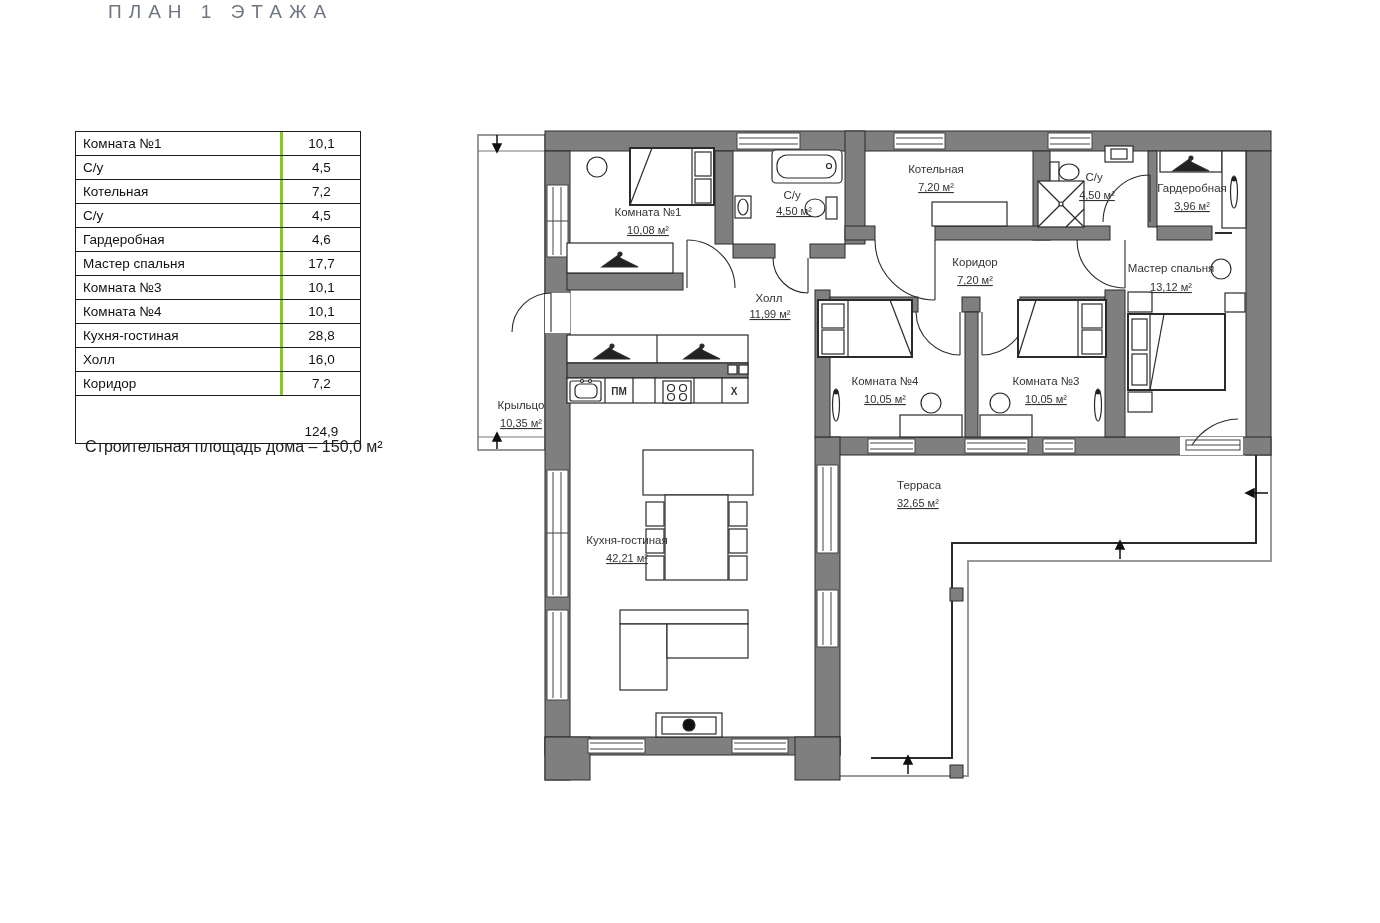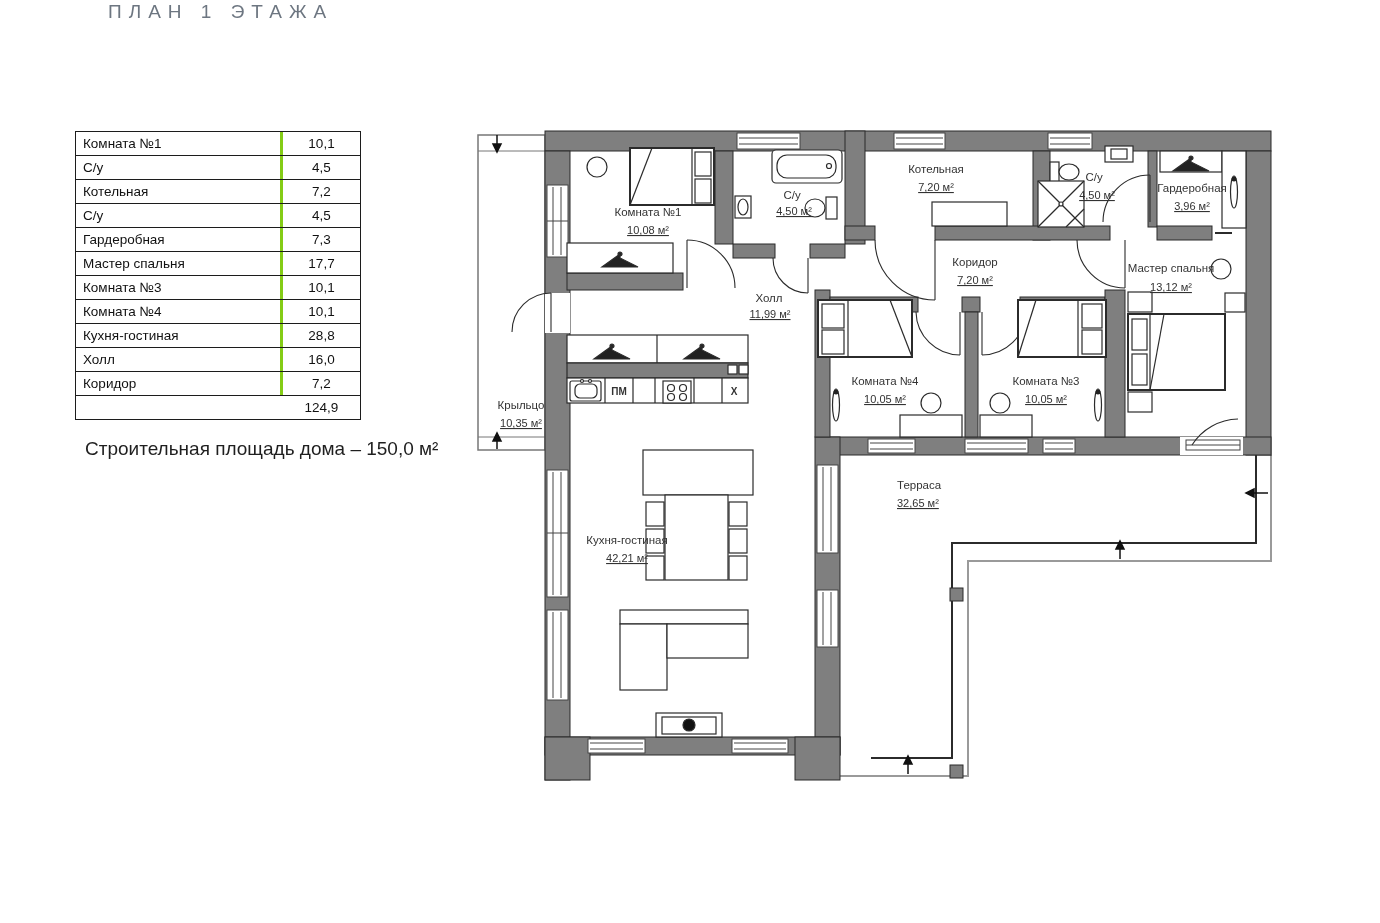--- a/index.html
+++ b/index.html
@@ -4,25 +4,25 @@
 <style>
   html,body{margin:0;padding:0;background:#fff;}
   .page{position:relative;width:1380px;height:923px;background:#fff;overflow:hidden;
         font-family:"Liberation Sans","DejaVu Sans",sans-serif;}
   .title{position:absolute;left:108px;top:1px;font-size:19px;letter-spacing:7px;
          color:#6d7681;font-weight:500;white-space:nowrap;text-align:right;}
   .area-table{position:absolute;left:75px;top:131px;width:286px;border:1.5px solid #1c1c1c;
               box-sizing:border-box;background:#fff;}
   .t-row{display:flex;height:23px;border-bottom:1px solid #1c1c1c;align-items:stretch;
          font-size:13.5px;color:#111;}
-  .t-row:last-child{border-bottom:none;}
+  .t-row:last-child{border-bottom:none;margin-top:24px;}
   .t-label{flex:1;padding-left:7px;display:flex;align-items:center;}
   .t-value{width:77px;border-left:3px solid #84cc16;display:flex;align-items:center;justify-content:center;}
   .t-row.total .t-value{border-left:none;}
-  .note{position:absolute;left:85px;top:438px;font-size:19px;color:#1f1f1f;white-space:nowrap;}
+  .note{position:absolute;left:85px;top:438px;font-size:16px;color:#1f1f1f;white-space:nowrap;}
   svg text{fill:#333;}
   .rname{font-size:11.5px;}
   .rarea{font-size:11px;text-decoration:underline;}
   .kcell{font-size:10px;font-weight:bold;}
 </style>
 </head>
 <body>
 
 <div class="page">
 
@@ -40,21 +40,21 @@
     <div class="t-row">
         <div class="t-label">Котельная</div>
         <div class="t-value">7,2</div>
       </div>
     <div class="t-row">
         <div class="t-label">С/у</div>
         <div class="t-value">4,5</div>
       </div>
     <div class="t-row">
         <div class="t-label">Гардеробная</div>
-        <div class="t-value">7,3</div>
+        <div class="t-value">4,6</div>
       </div>
     <div class="t-row">
         <div class="t-label">Мастер спальня</div>
         <div class="t-value">17,7</div>
       </div>
     <div class="t-row">
         <div class="t-label">Комната №3</div>
         <div class="t-value">10,1</div>
       </div>
     <div class="t-row">

